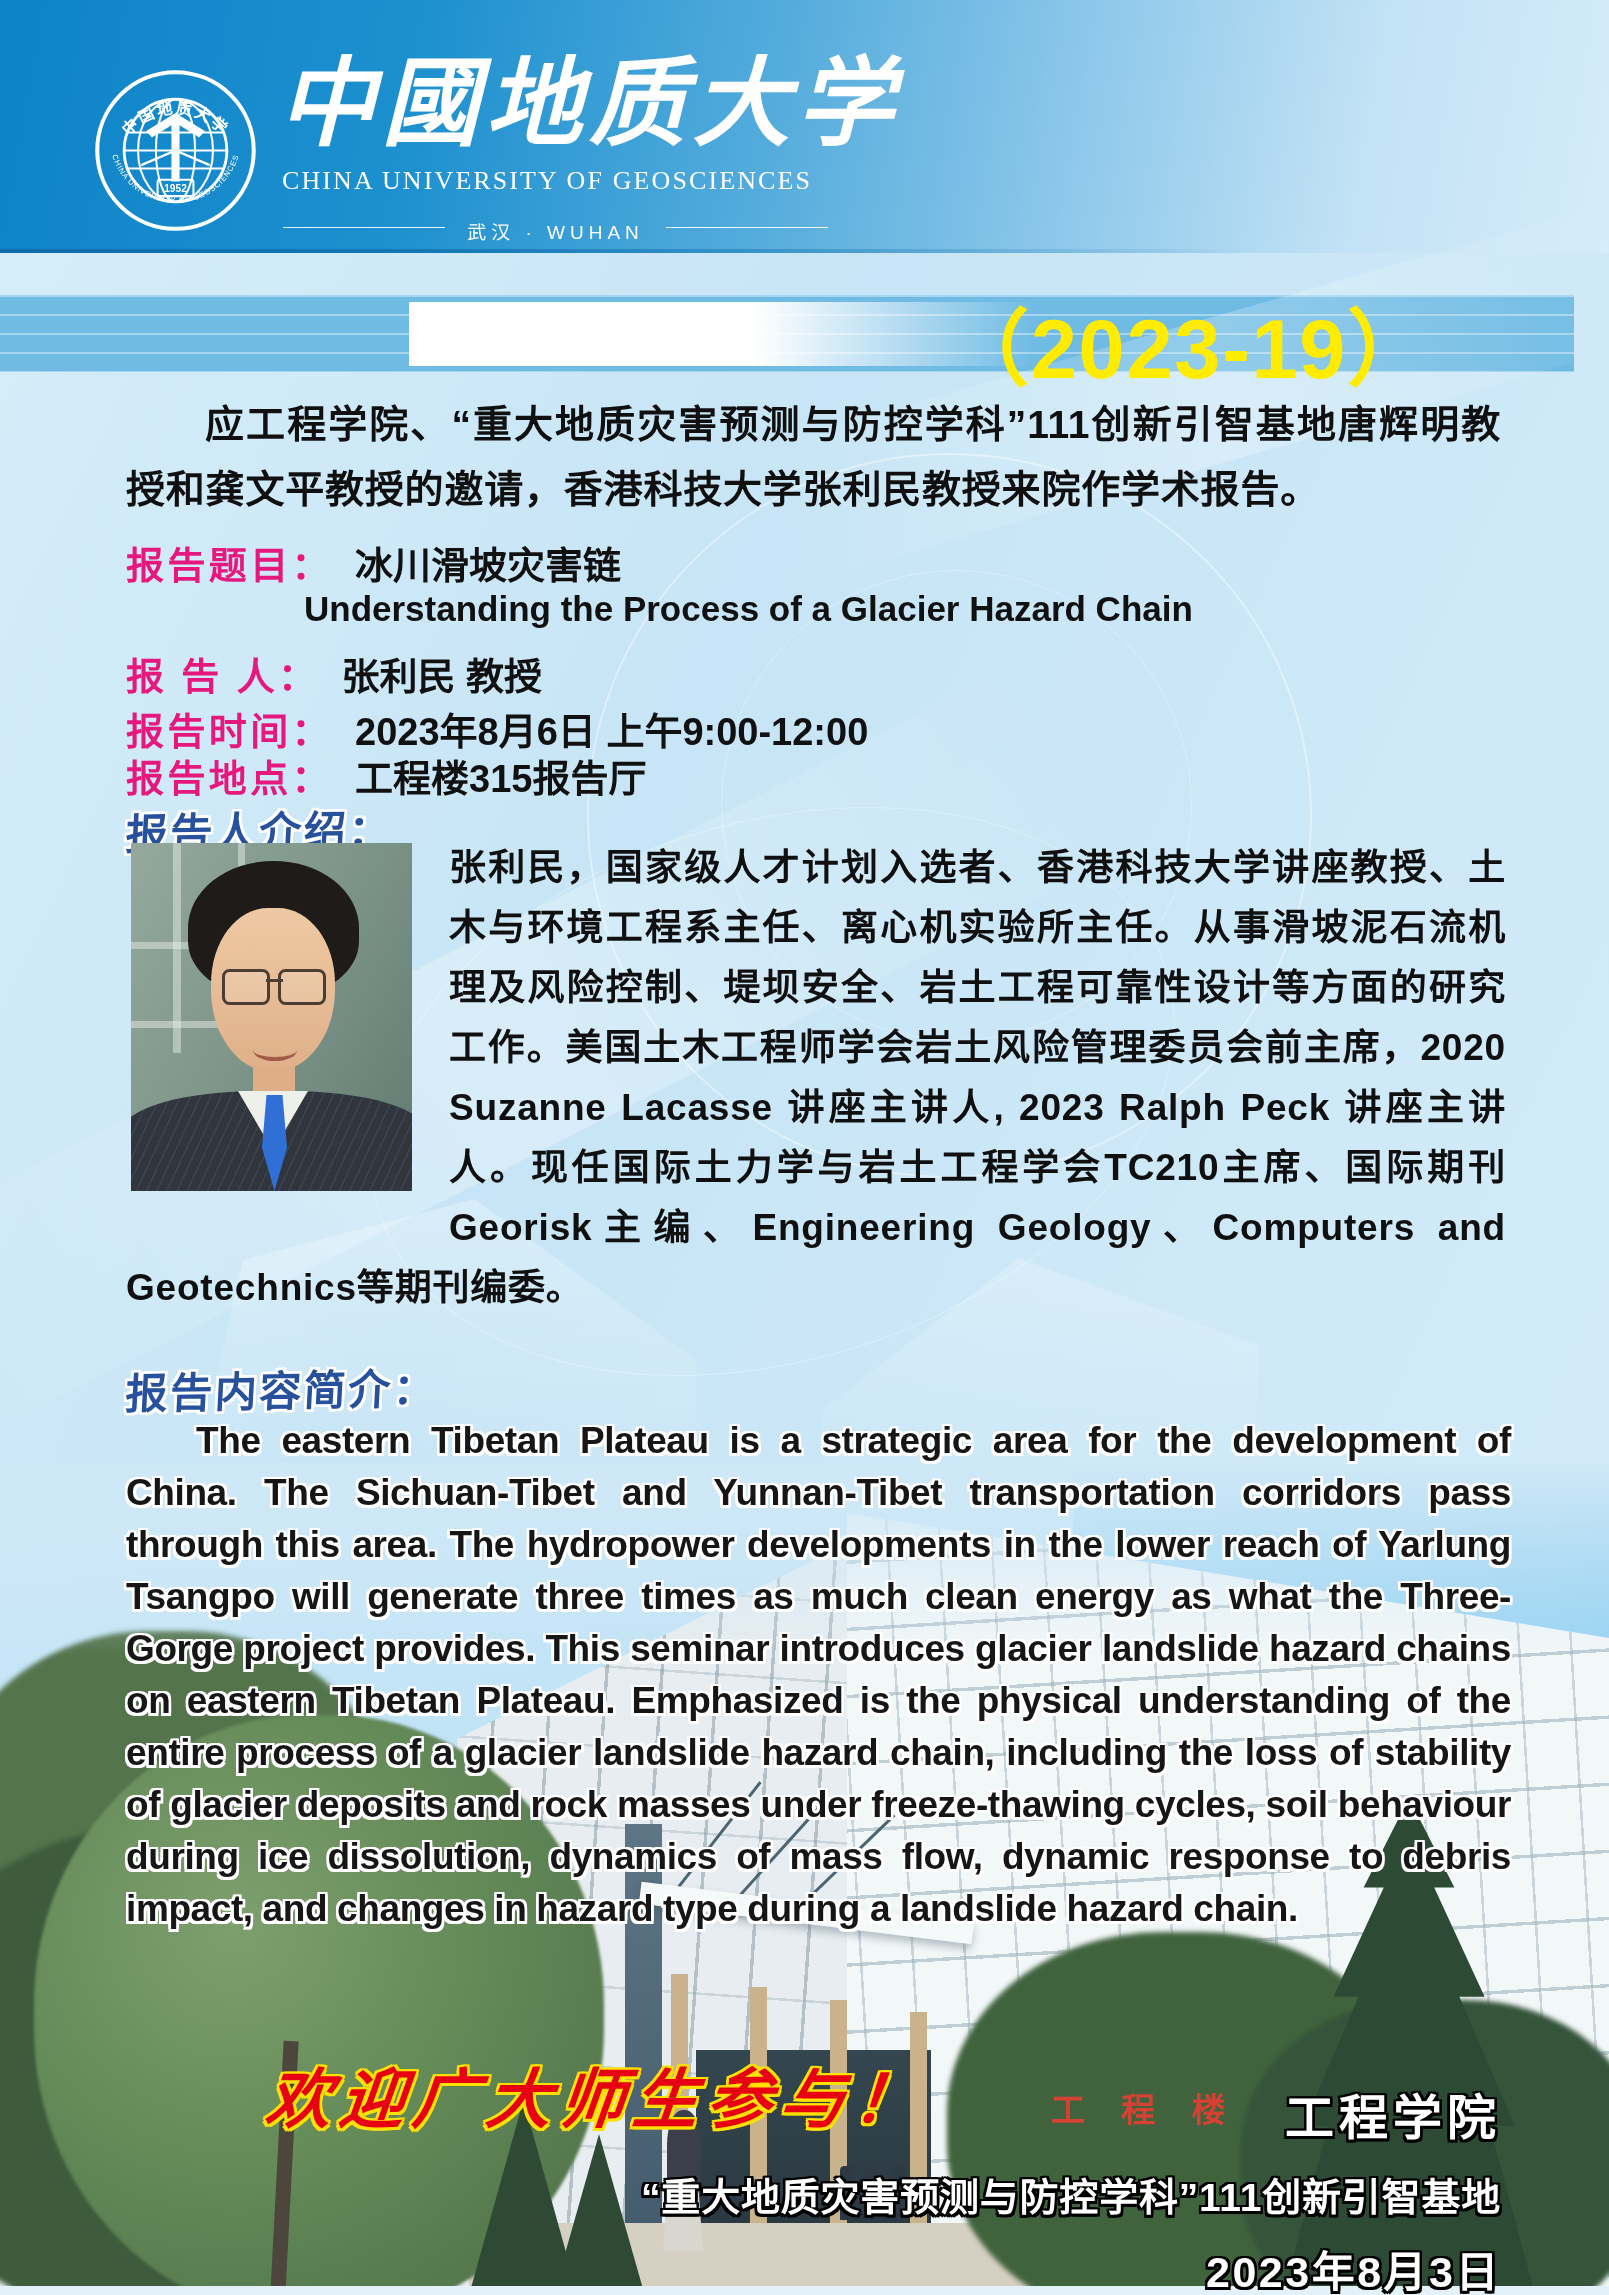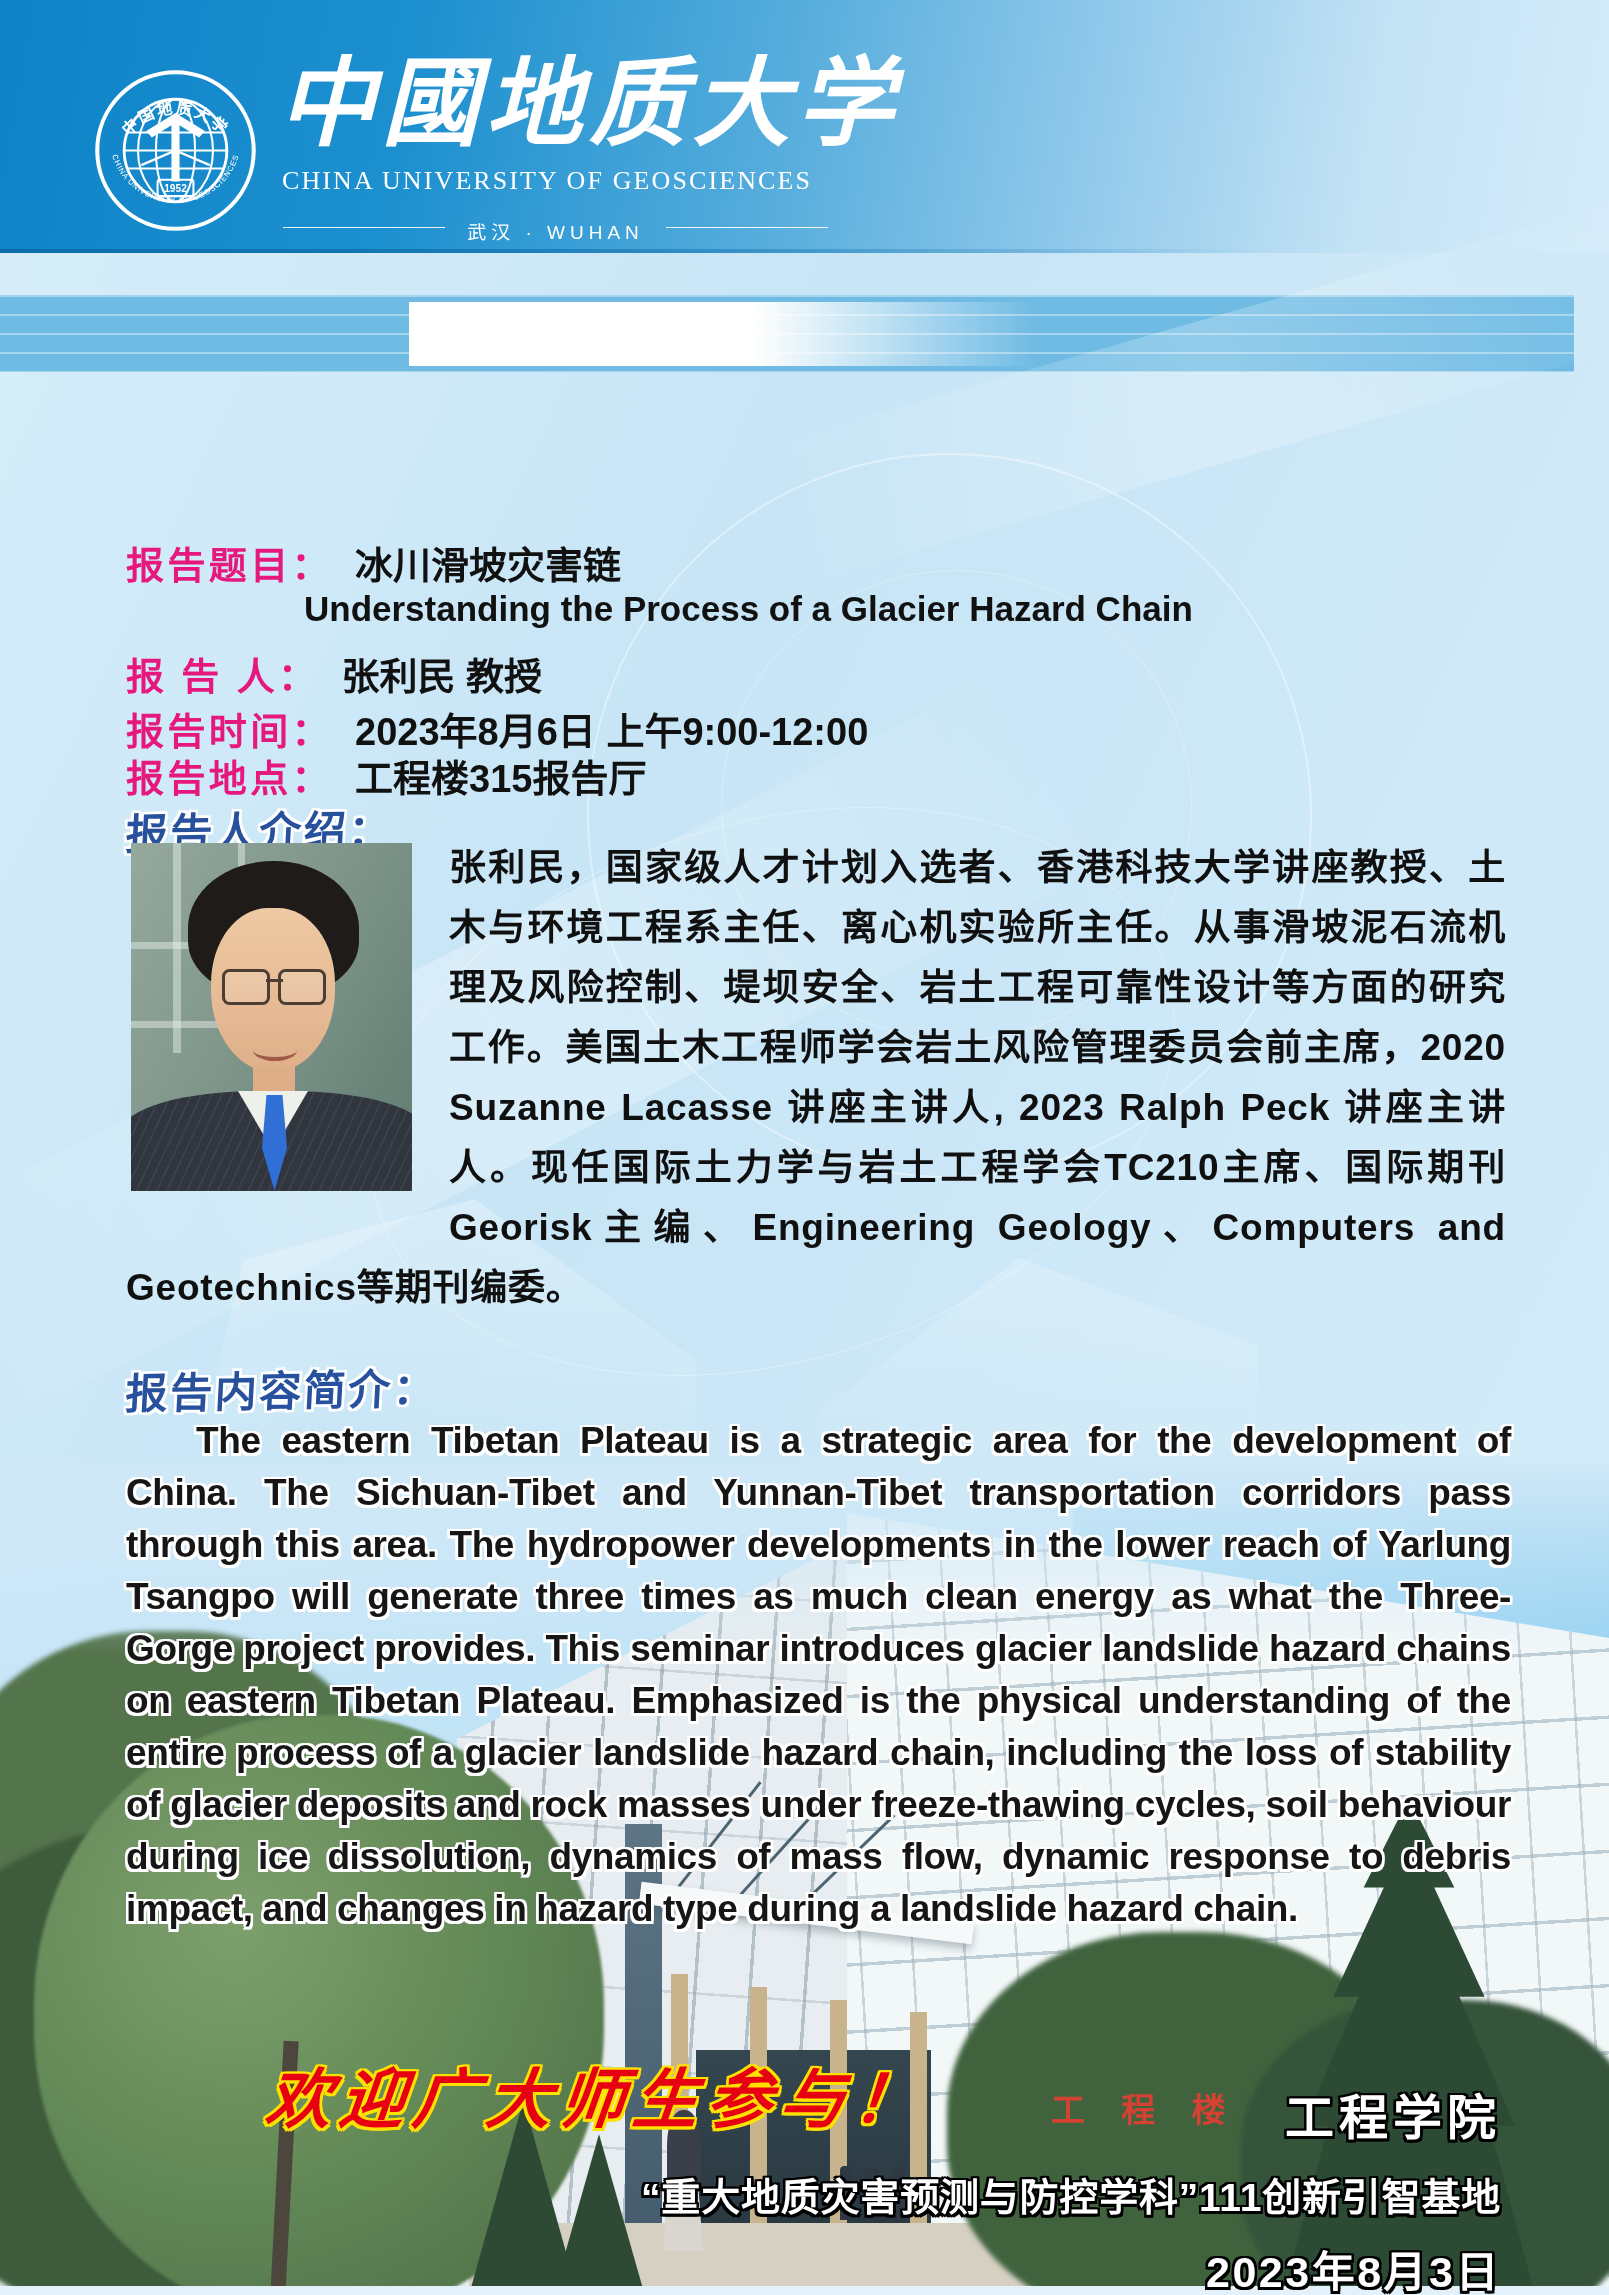--- a/index.html
+++ b/index.html
@@ -202,20 +202,21 @@
     <div class="hdr-city">
       <span class="rule"></span>
       <span class="txt">武汉 · WUHAN</span>
       <span class="rule"></span>
     </div>
   </div>
 
   <div class="band">
     <div class="band-box"></div>
   </div>
+  <div class="band-issue">（2023-19）</div>
 
   <div class="deco arc1"></div>
   <div class="deco arc2"></div>
   <div class="deco arc3"></div>
   <div class="deco streak1"></div>
   <div class="deco streak2"></div>
   <div class="deco ghost1"></div>
   <div class="deco ghost2"></div>
 
   <div class="scene">
@@ -251,20 +252,21 @@
     <div class="trunk"></div>
     <div class="conifer cf1"></div>
     <div class="conifer cf2"></div>
     <div class="rtree1"></div>
     <div class="rtree2"></div>
     <div class="conifer cf3"></div>
     <div class="scene-fade"></div>
     <div class="bottom-strip"></div>
   </div>
 
+  <div class="content intro">应工程学院、“重大地质灾害预测与防控学科”111创新引智基地唐辉明教授和龚文平教授的邀请，香港科技大学张利民教授来院作学术报告。</div>
 
   <div class="content rows">
     <div class="row r1">
       <span class="lbl">报告题目：</span><span class="val">冰川滑坡灾害链</span>
     </div>
     <div class="row r2">
       <span class="val">Understanding the Process of a Glacier Hazard Chain</span>
     </div>
     <div class="row r3">
       <span class="lbl">报 告 人：</span><span class="val">张利民 教授</span>

